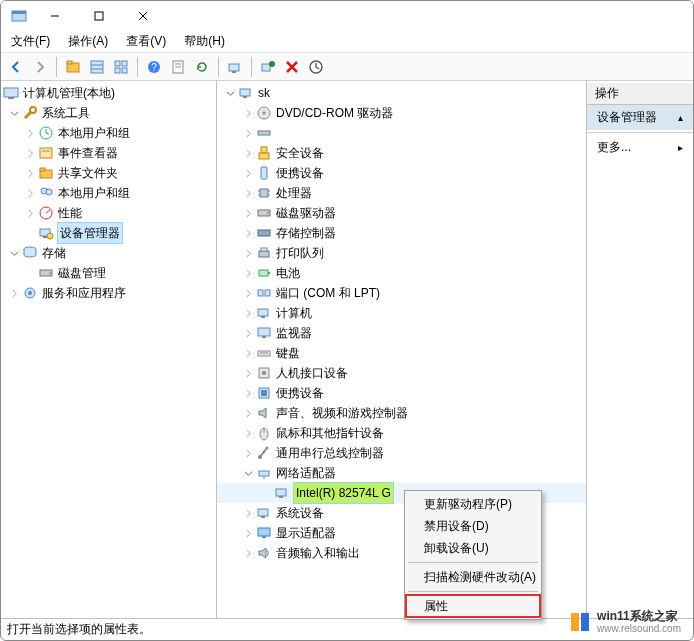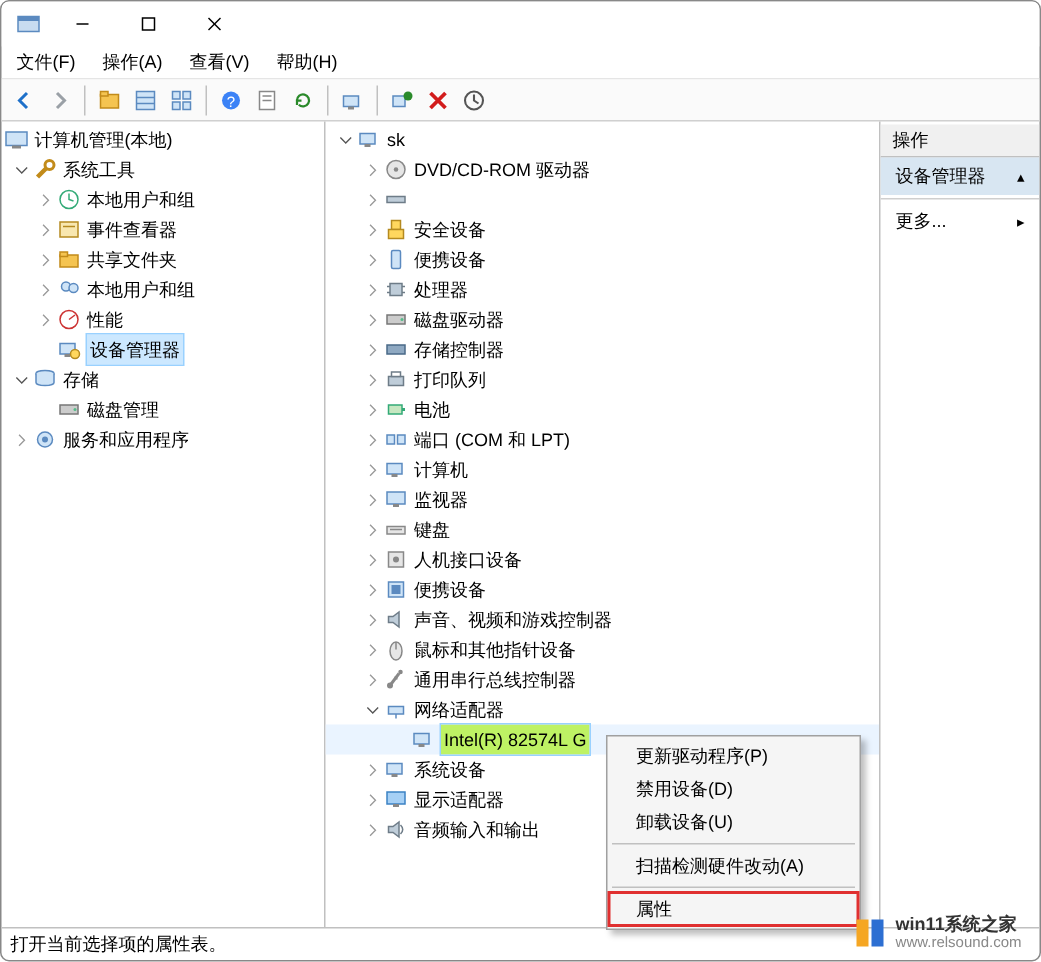--- a/index.html
+++ b/index.html
@@ -125,21 +125,21 @@
   .action-item.sel {
     background:#d8e6f2;
   }
   .action-arrow { font-size:10px; }
   .action-sep { border-bottom:1px solid #cfcfcf; margin: 2px 0;}
   
   .context-menu {
     position:absolute;
     left: 403px;
     top: 489px;
-    width: 170px;
+    width: 138px;
     background:#f5f5f5;
     border:1px solid #a0a0a0;
     box-shadow: 3px 3px 4px rgba(0,0,0,.25);
     padding: 2px 1px;
     font-size:12px;
   }
   .cm-item {
     height: 22px;
     display:flex; align-items:center;
     padding: 0 18px 0 18px;

